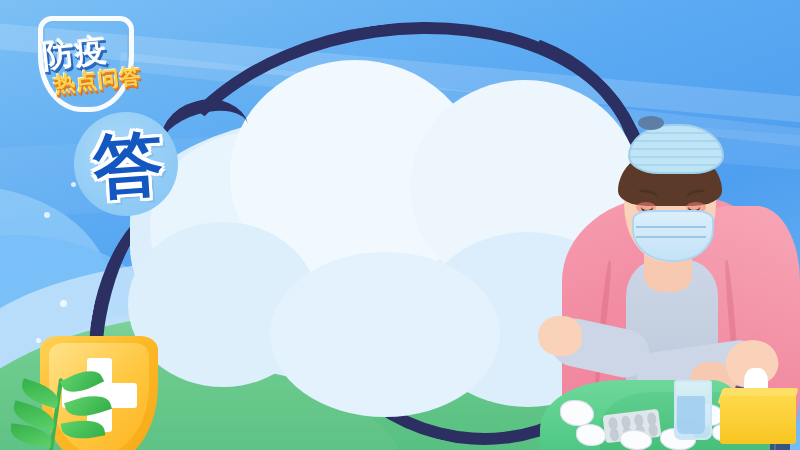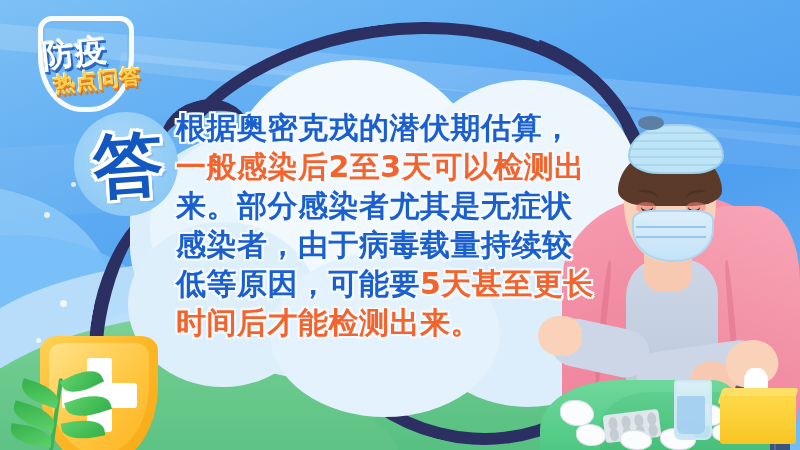--- a/index.html
+++ b/index.html
@@ -397,22 +397,14 @@
   <div class="crumple" style="left:694px;top:404px;width:30px;height:22px;"></div>
   <div class="crumple" style="left:712px;top:424px;width:26px;height:18px;"></div>
 
   <div class="glass"></div>
   <div class="glass-water"></div>
 
   <div class="tissue"></div>
   <div class="tissuebox-top"></div>
   <div class="tissuebox"></div>
 
-  <div class="textblock">
-    <div class="tline"><span class="blue">根据奥密克戎的潜伏期估算，</span></div>
-    <div class="tline"><span class="orange">一般感染后2至3天可以检测出</span></div>
-    <div class="tline"><span class="blue">来。部分感染者尤其是无症状</span></div>
-    <div class="tline"><span class="blue">感染者，由于病毒载量持续较</span></div>
-    <div class="tline"><span class="blue">低等原因，可能要</span><span class="orange">5天甚至更长</span></div>
-    <div class="tline"><span class="orange">时间后才能检测出来。</span></div>
-  </div>
 
 </div>
 
 </body></html>

